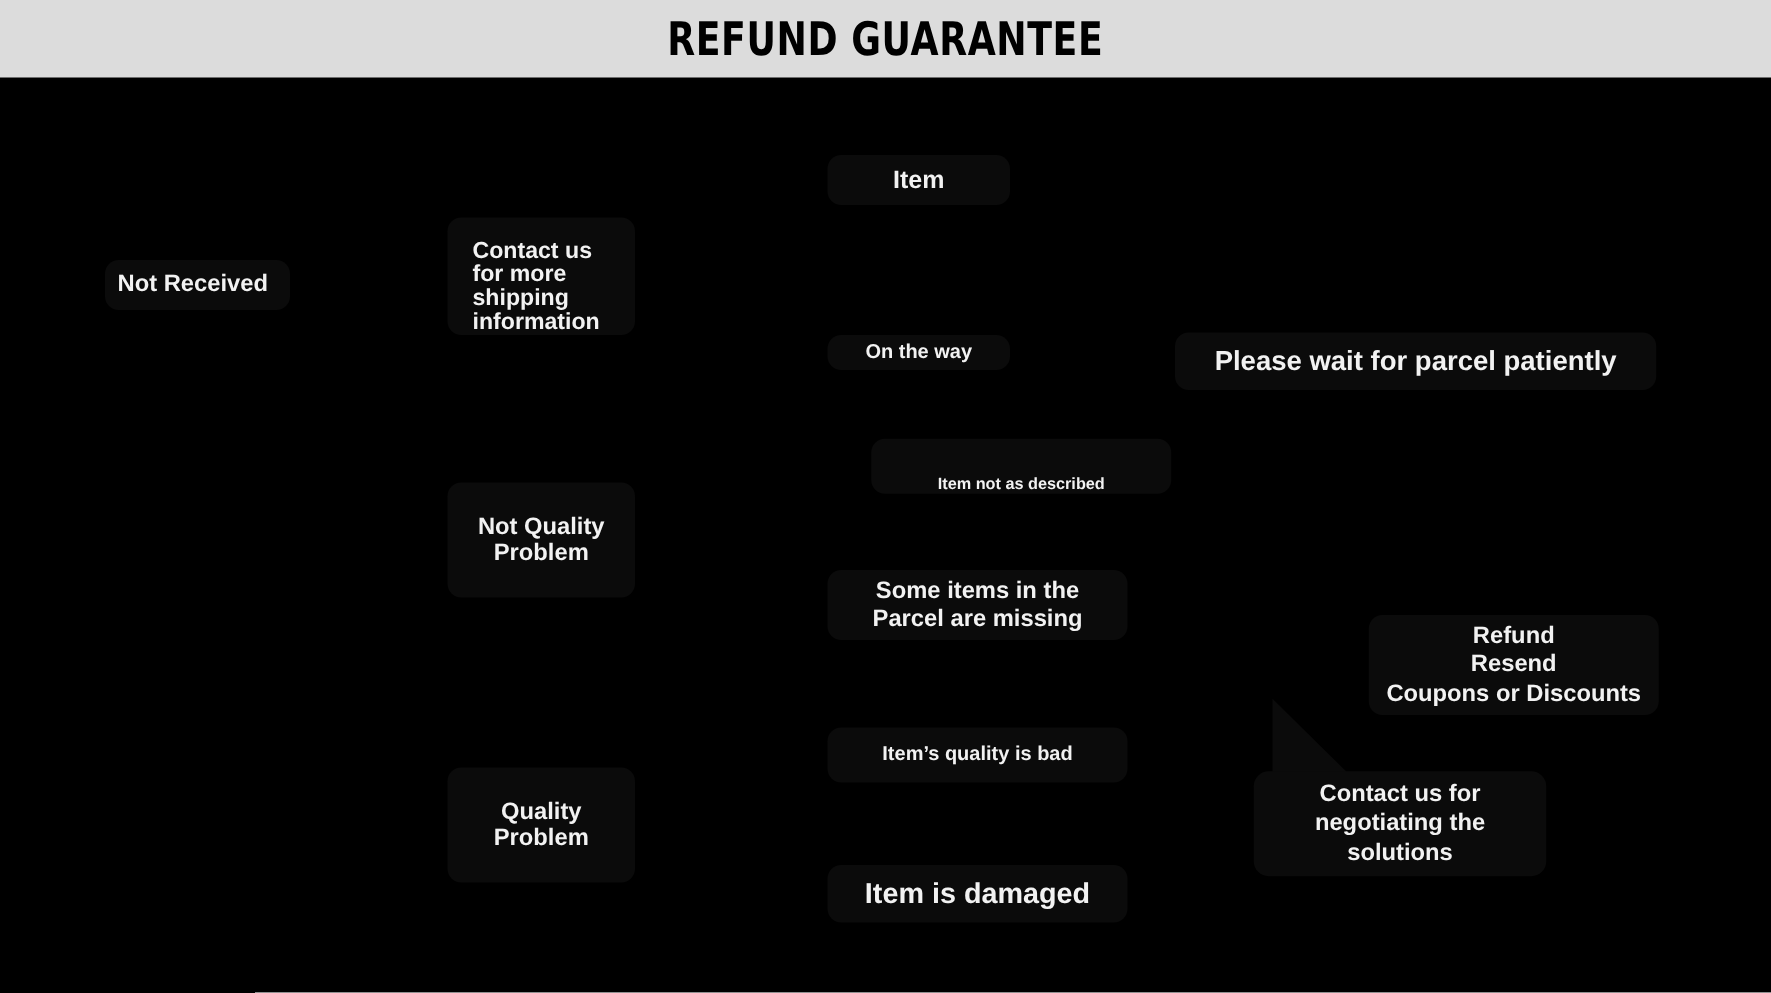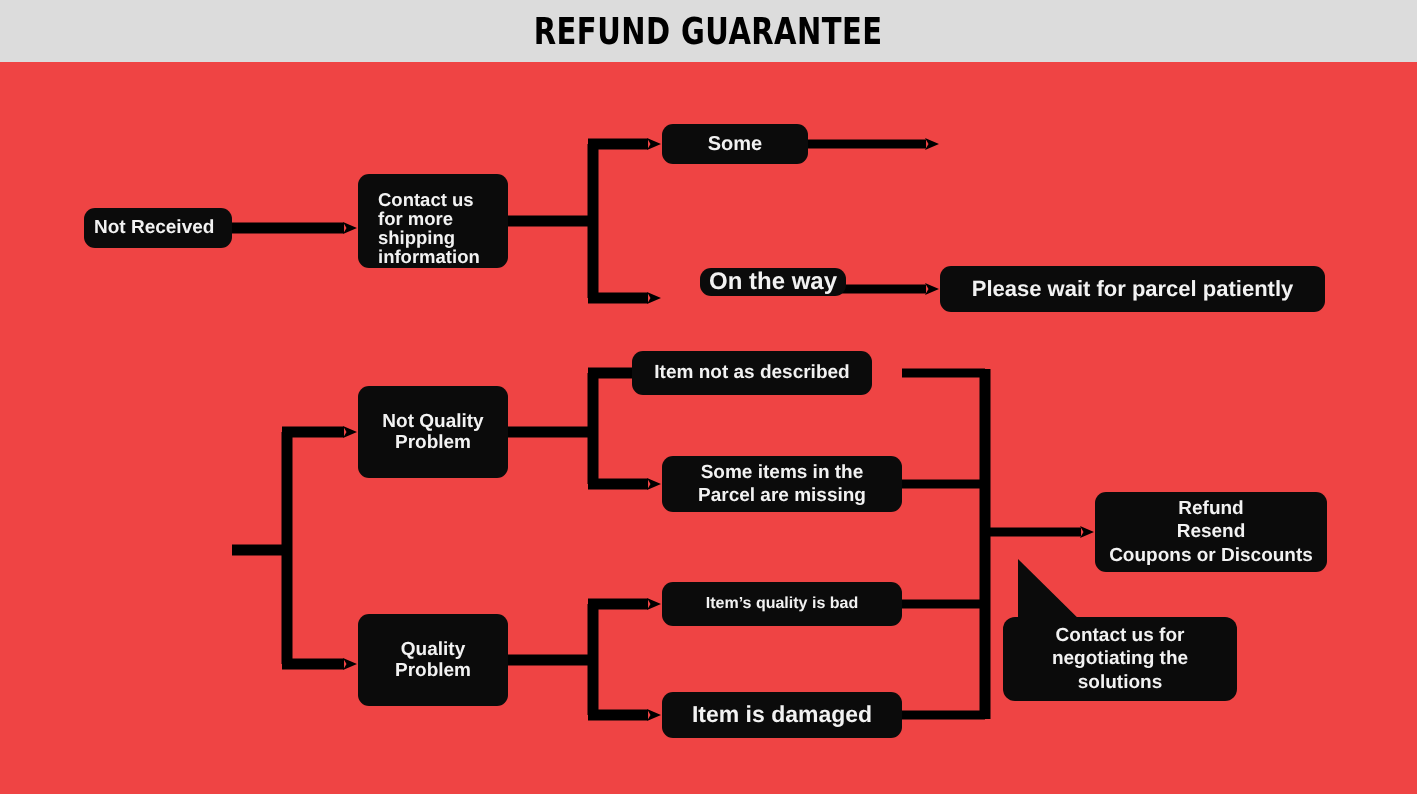--- a/index.html
+++ b/index.html
@@ -11,21 +11,21 @@
     width: 1417px;
     height: 794px;
     font-family: "Liberation Sans", sans-serif;
     overflow: hidden;
     position: relative;
   }
   #page {
     position: relative;
     width: 1417px;
     height: 794px;
-    background: #ef4444;
+    background: #000000;
   }
   #header-bar {
     position: absolute;
     left: 0;
     top: 0;
     width: 1417px;
     height: 62px;
     background: #dcdcdc;
     display: flex;
     align-items: center;
@@ -69,28 +69,28 @@
   }
   .node.center { justify-content: center; text-align: center; }
   .node.left { justify-content: flex-start; text-align: left; }
   .node span { display: block; width: 100%; }
 
   
   #n-not-received { left: 84px; top: 146px; width: 148px; height: 40px; font-size: 19px; padding: 16px 10px; }
   #n-contact-shipping { left: 358px; top: 112px; width: 150px; height: 94px; font-size: 18.5px; padding: 20px 0 4px 20px; line-height: 1.02; }
   #n-lost { left: 662px; top: 62px; width: 146px; height: 40px; font-size: 20px; }
   #n-refund-contact { left: 940px; top: 60px; width: 385px; height: 44px; font-size: 22px; }
-  #n-on-the-way { left: 662px; top: 206px; width: 146px; height: 28px; font-size: 24px; margin-left: 38px; }
+  #n-on-the-way { left: 662px; top: 206px; width: 146px; height: 28px; font-size: 16px; }
   #n-wait-parcel { left: 940px; top: 204px; width: 385px; height: 46px; font-size: 22px; }
 
   #n-received { left: 84px; top: 467px; width: 148px; height: 42px; font-size: 19px; padding: 0 10px; }
   #n-not-quality { left: 358px; top: 324px; width: 150px; height: 92px; font-size: 19px; }
   #n-quality { left: 358px; top: 552px; width: 150px; height: 92px; font-size: 19px; }
 
-  #n-not-described { left: 632px; top: 289px; width: 240px; height: 44px; font-size: 19px; }
+  #n-not-described { left: 697px; top: 289px; width: 240px; height: 44px; font-size: 13px; align-items: flex-end; }
   #n-missing { left: 662px; top: 394px; width: 240px; height: 56px; font-size: 19px; line-height: 1.22; }
   #n-bad-quality { left: 662px; top: 520px; width: 240px; height: 44px; font-size: 16px; }
   #n-damaged { left: 662px; top: 630px; width: 240px; height: 46px; font-size: 23px; }
 
   #n-refund-final { left: 1095px; top: 430px; width: 232px; height: 80px; font-size: 19px; line-height: 1.24; }
   #n-negotiate { left: 1003px; top: 555px; width: 234px; height: 84px; font-size: 19px; line-height: 1.22; border-radius: 12px; }
 </style>
 </head>
 <body>
 
@@ -170,21 +170,21 @@
     <div class="node left" id="n-contact-shipping">
       <span>
         <span>Contact us</span>
         <span>for more</span>
         <span>shipping</span>
         <span>information</span>
       </span>
     </div>
 
     <div class="node center" id="n-lost">
-      <span>Some</span>
+      <span>Item</span>
     </div>
 
 
     <div class="node center" id="n-on-the-way">
       <span>On the way</span>
     </div>
 
     <div class="node center" id="n-wait-parcel">
       <span>Please wait for parcel patiently</span>
     </div>

